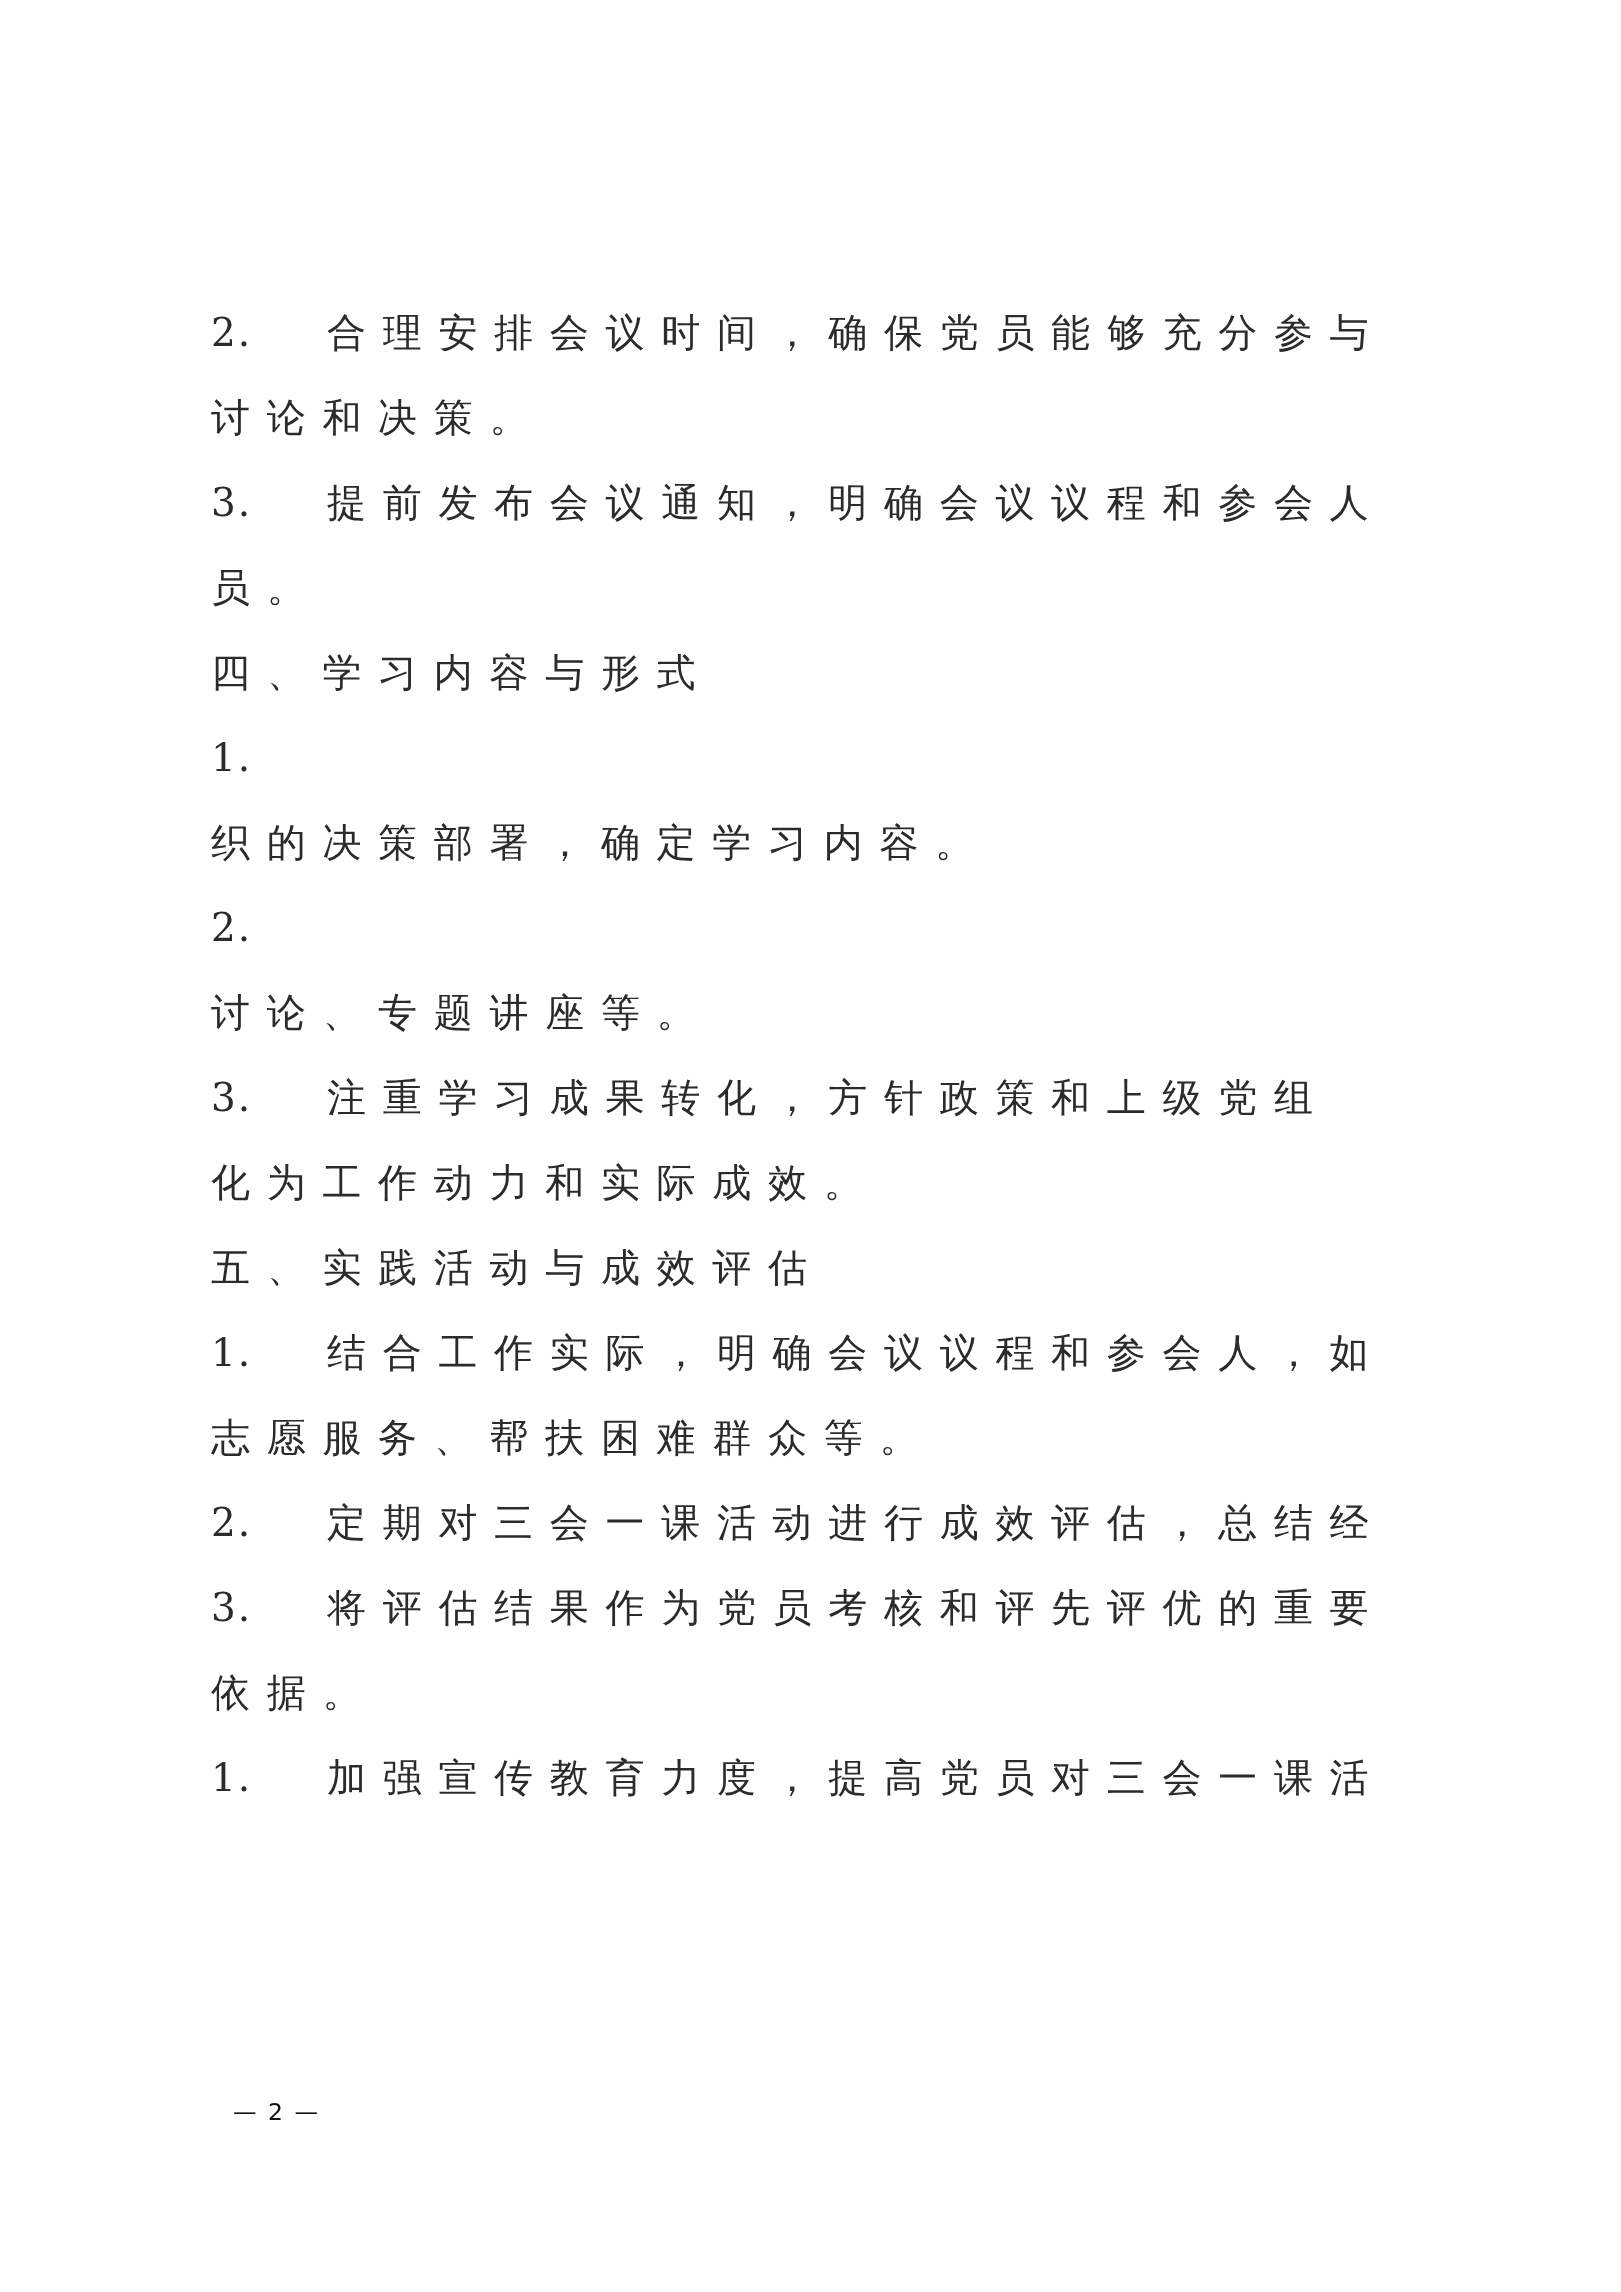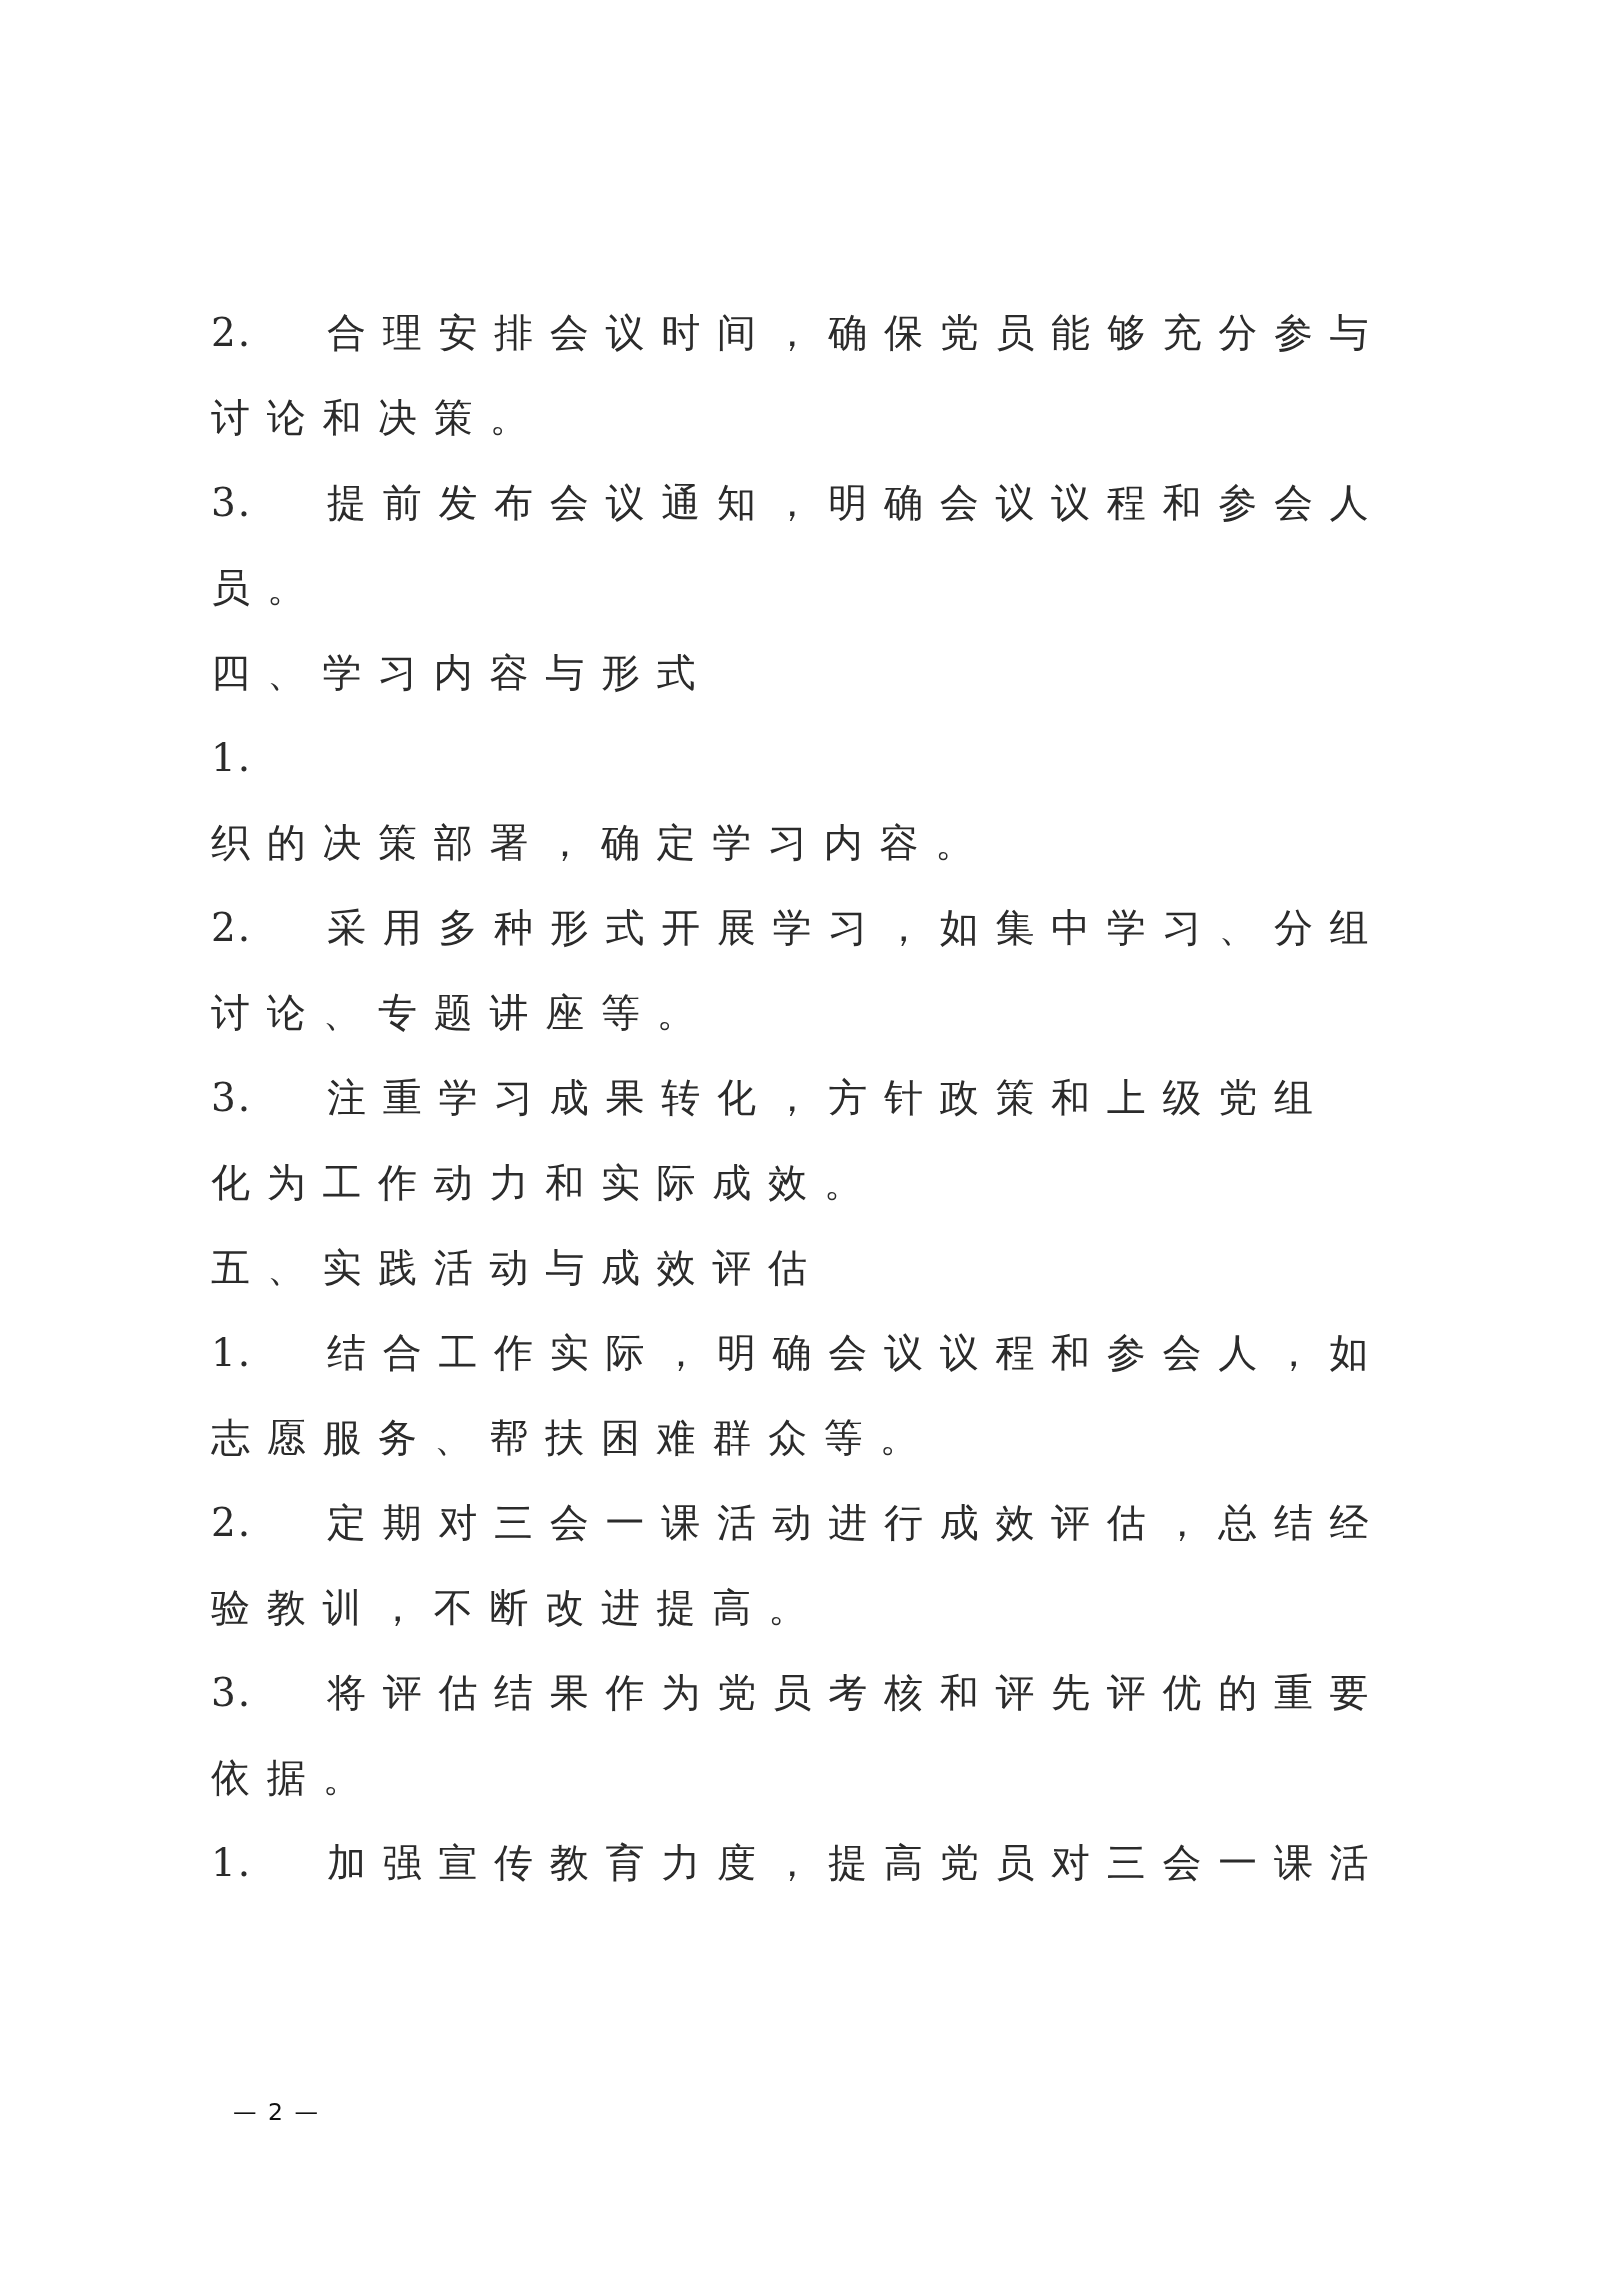--- a/index.html
+++ b/index.html
@@ -43,21 +43,20 @@
         <span class="txt">四、学习内容与形式</span>
       </div>
     <div class="line">
         <span class="num">1.</span>
       </div>
     <div class="line">
         <span class="txt">织的决策部署，确定学习内容。</span>
       </div>
     <div class="line">
         <span class="num">2.</span>
-        <span class="txt">采用多种形式开展学习，如集中学习、分组</span>
       </div>
     <div class="line">
         <span class="txt">讨论、专题讲座等。</span>
       </div>
     <div class="line">
         <span class="num">3.</span>
         <span class="txt">注重学习成果转化，方针政策和上级党组</span>
       </div>
     <div class="line">
         <span class="txt">化为工作动力和实际成效。</span>
@@ -70,23 +69,20 @@
         <span class="txt">结合工作实际，明确会议议程和参会人，如</span>
       </div>
     <div class="line">
         <span class="txt">志愿服务、帮扶困难群众等。</span>
       </div>
     <div class="line">
         <span class="num">2.</span>
         <span class="txt">定期对三会一课活动进行成效评估，总结经</span>
       </div>
     <div class="line">
-        <span class="txt">验教训，不断改进提高。</span>
-      </div>
-    <div class="line">
         <span class="num">3.</span>
         <span class="txt">将评估结果作为党员考核和评先评优的重要</span>
       </div>
     <div class="line">
         <span class="txt">依据。</span>
       </div>
     <div class="line">
         <span class="num">1.</span>
         <span class="txt">加强宣传教育力度，提高党员对三会一课活</span>
       </div>

